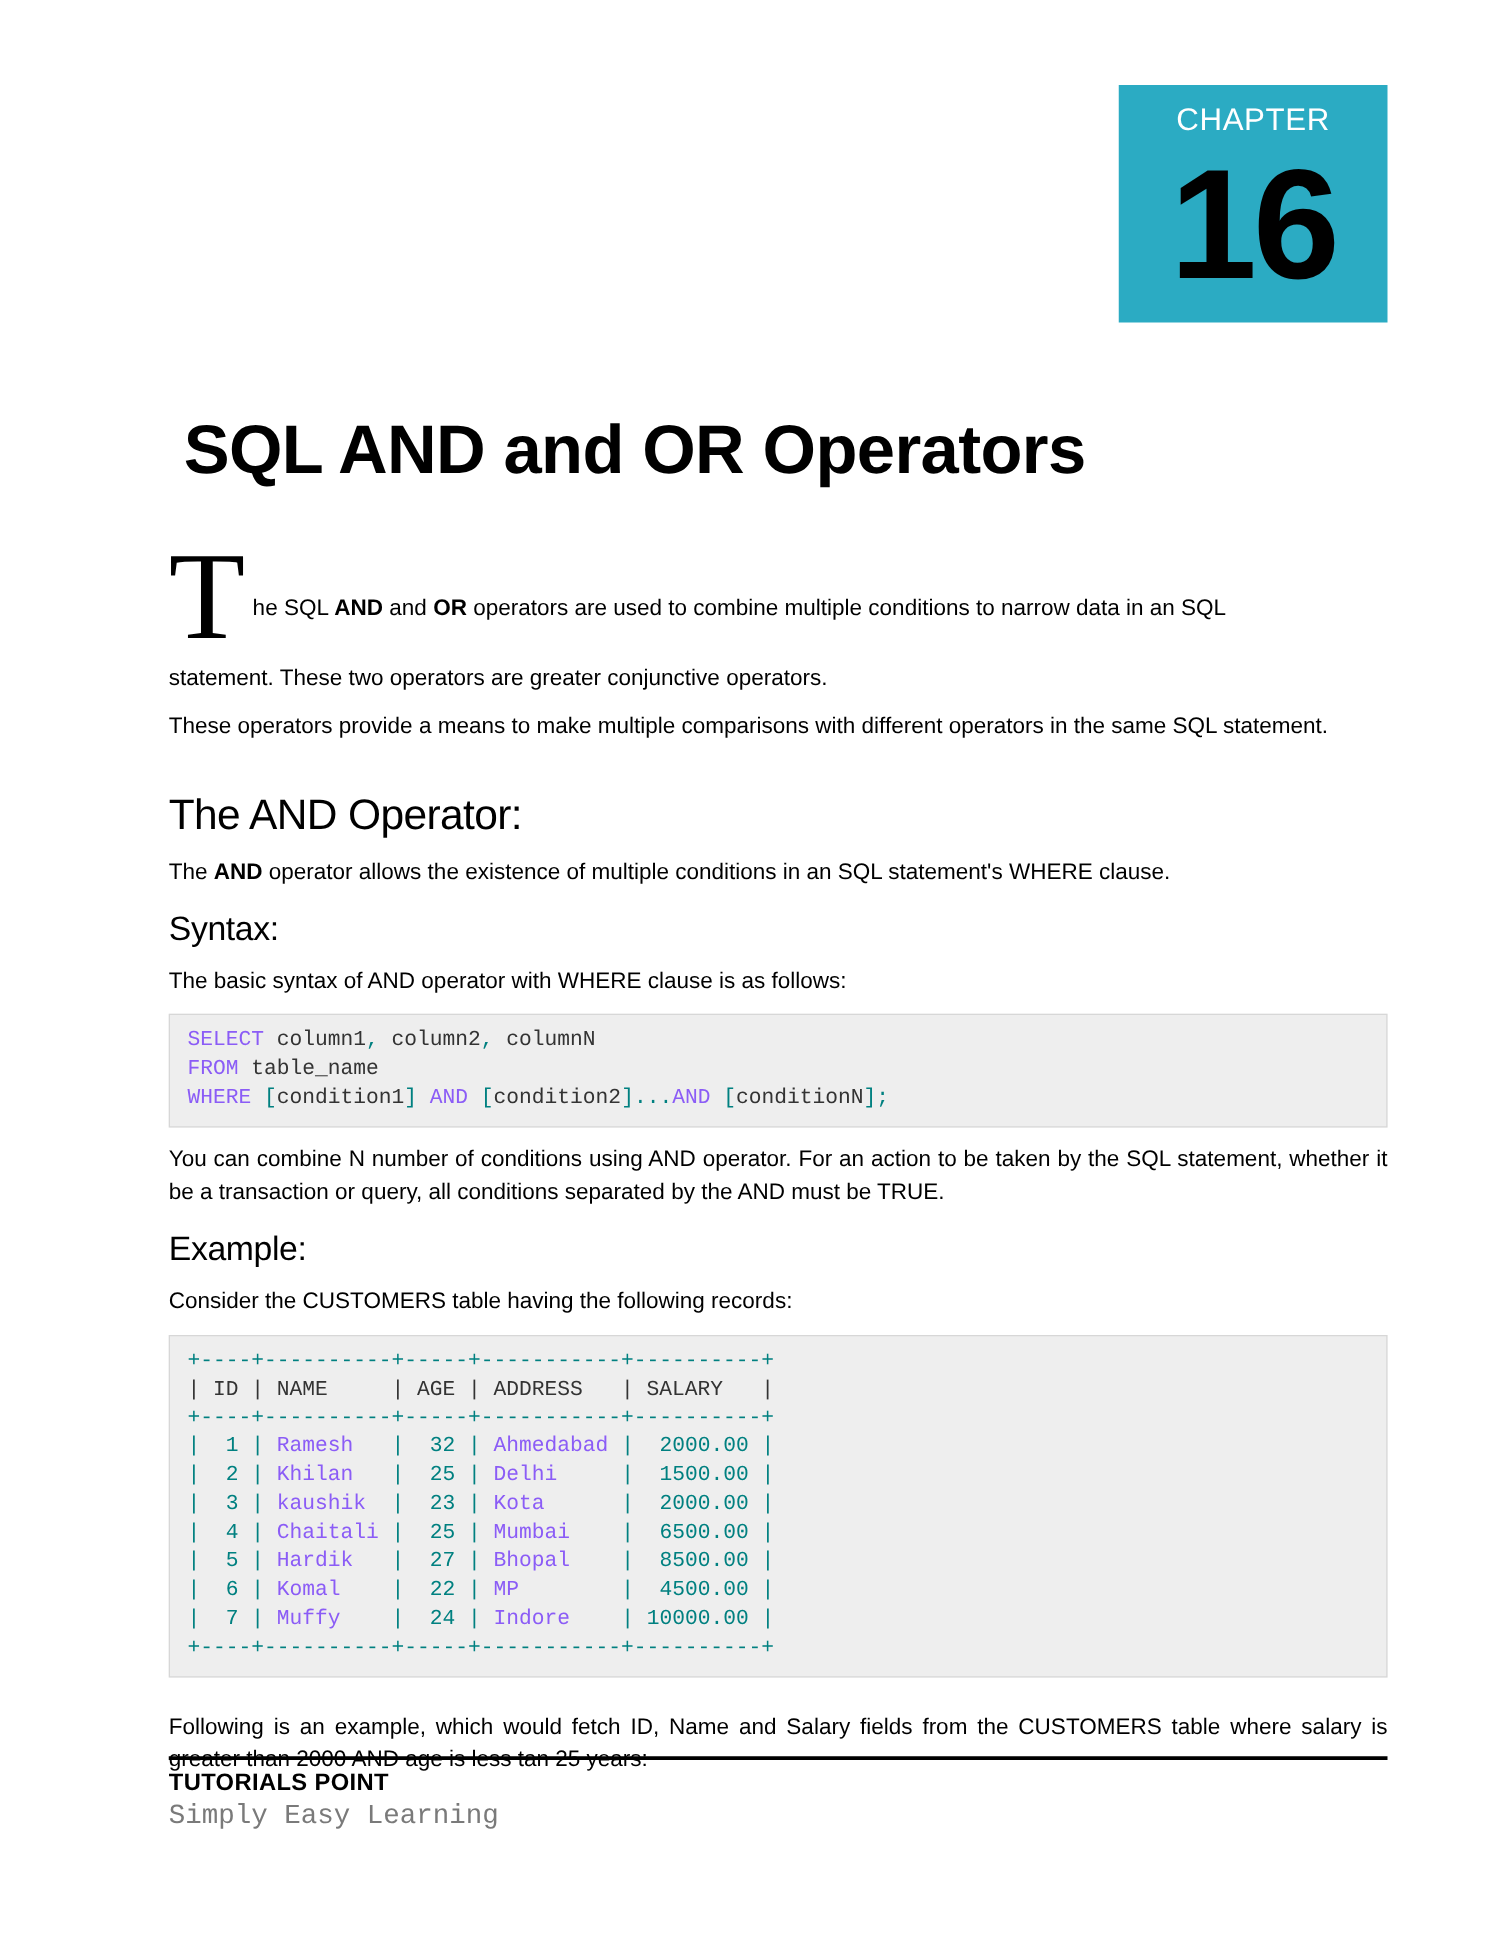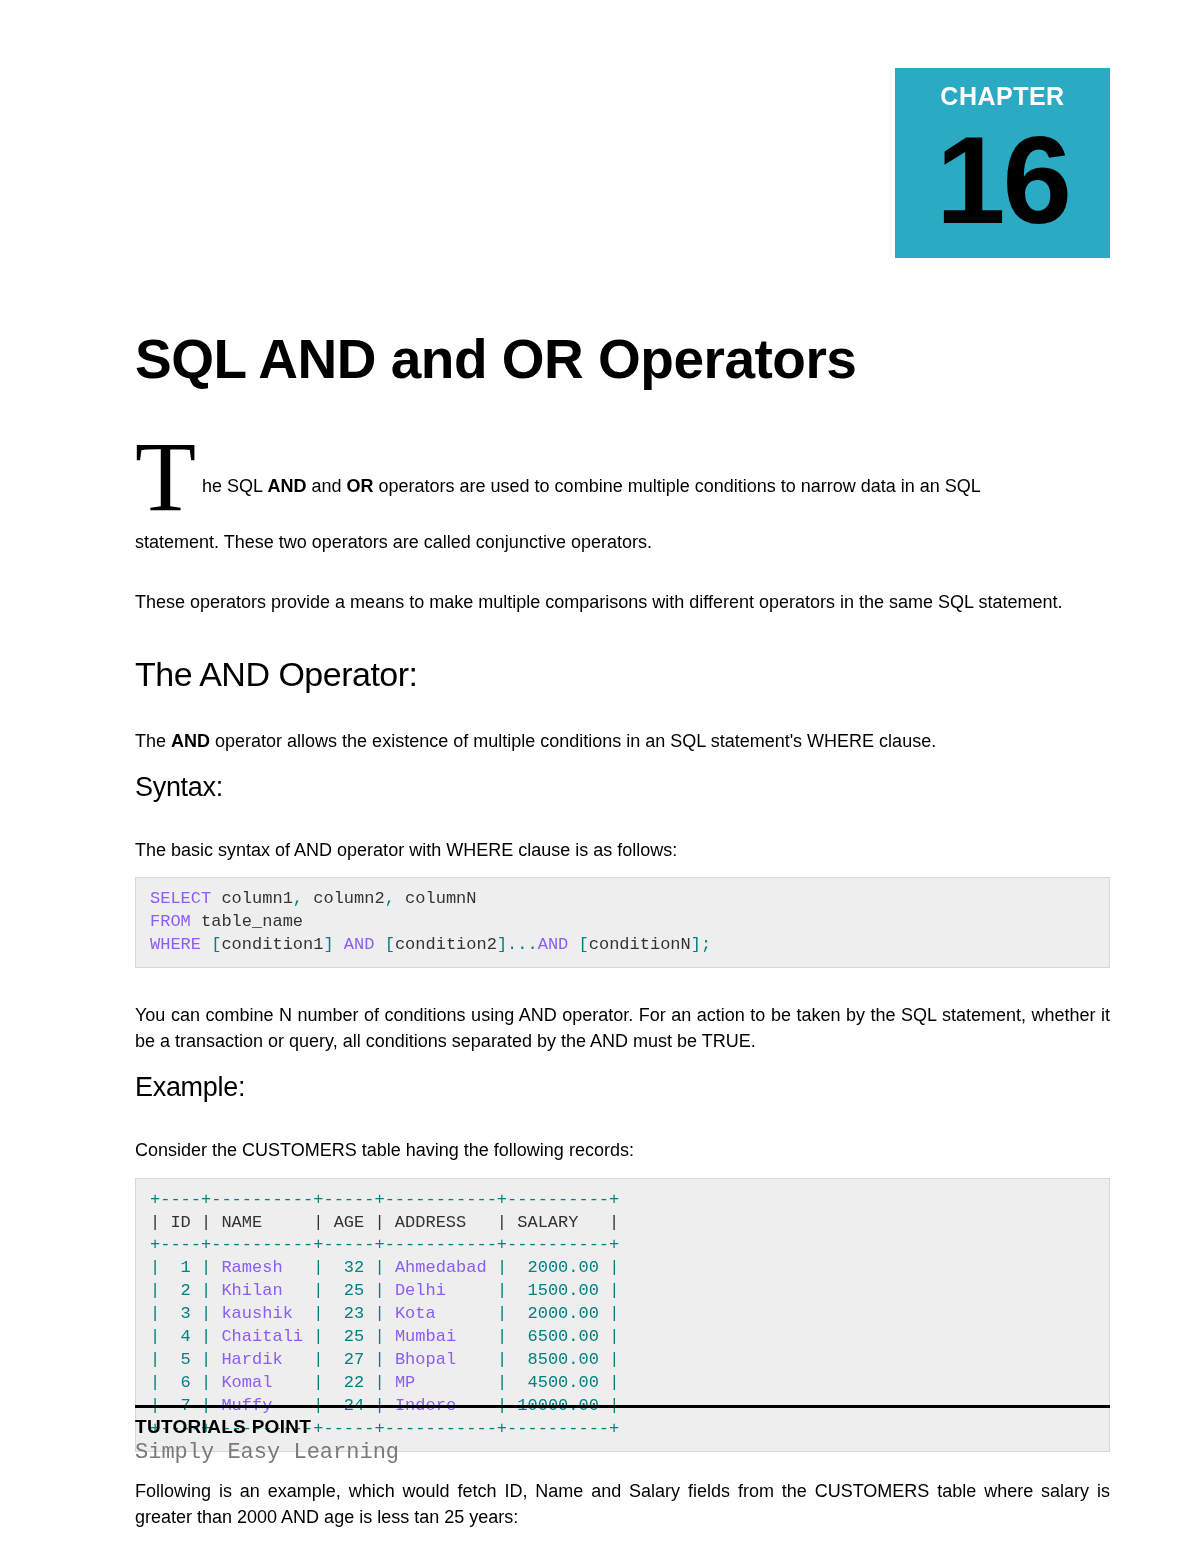--- a/index.html
+++ b/index.html
@@ -20,39 +20,40 @@
     right: 90px;
     width: 215px;
     height: 190px;
     background: #2babc3;
     text-align: center;
     padding-top: 14px;
   }
   .chapter-label {
     font-family: Arial, Helvetica, sans-serif;
     font-size: 25px;
-    font-weight: 700;
+    font-weight: 400;
     letter-spacing: 0.5px;
     color: #ffffff;
   }
   .chapter-number {
     font-family: Arial, Helvetica, sans-serif;
     font-size: 125px;
     font-weight: 900;
     color: #000000;
     line-height: 1;
     margin-top: 6px;
     letter-spacing: -3px;
   }
   .title {
     font-family: "Arial Black", Arial, sans-serif;
     font-size: 55px;
     font-weight: 900;
     margin-top: 257px;
     letter-spacing: -0.5px;
+    margin-left: 12px;
   }
   .intro {
     margin-top: 42px;
     font-size: 18px;
     line-height: 1.45;
     text-align: justify;
   }
   .dropcap {
     float: left;
     font-family: "Times New Roman", Times, serif;
@@ -62,21 +63,21 @@
     margin-top: 6px;
     font-weight: 400;
   }
   .intro-first {
     display: block;
     padding-top: 40px;
   }
   .para {
     font-size: 18px;
     line-height: 1.45;
-    margin-top: 34px;
+    margin-top: 12px;
     text-align: justify;
   }
   .h2 {
     font-family: "Segoe UI", Arial, sans-serif;
     font-size: 34px;
     font-weight: 400;
     margin-top: 40px;
     letter-spacing: -0.5px;
   }
   .h3 {
@@ -132,21 +133,21 @@
 
 <div class="page">
 
   <h1 class="title">SQL AND and OR Operators</h1>
 
   <div class="intro">
     <span class="dropcap">T</span>
     <span class="intro-first"><span>he SQL </span><b>AND</b><span> and </span><b>OR</b><span> operators are used to combine multiple conditions to narrow data in an SQL</span></span>
   </div>
 
-  <p class="para" style="margin-top:30px;">statement. These two operators are called conjunctive operators.</p>
+  <p class="para" style="margin-top:30px;">statement. These two operators are greater conjunctive operators.</p>
   <p class="para">These operators provide a means to make multiple comparisons with different operators in the same SQL statement.</p>
 
   <h2 class="h2">The AND Operator:</h2>
   <p class="para"><span>The </span><b>AND</b><span> operator allows the existence of multiple conditions in an SQL statement's WHERE clause.</span></p>
 
   <h3 class="h3">Syntax:</h3>
   <p class="para">The basic syntax of AND operator with WHERE clause is as follows:</p>
 
   <div class="codeblock"><span class="kw-red">SELECT</span><span> column1</span><span class="kw-teal">,</span><span> column2</span><span class="kw-teal">,</span><span> columnN </span>
 <span class="kw-red">FROM</span><span> table_name</span>

